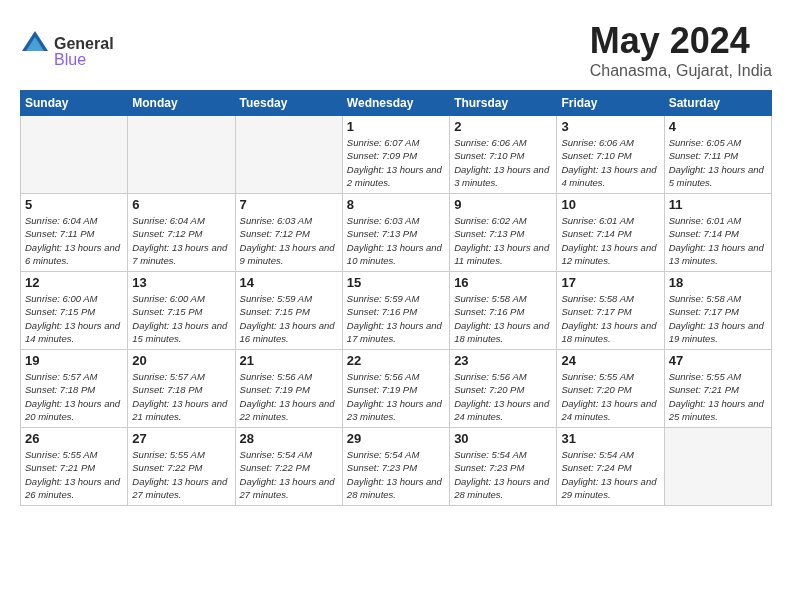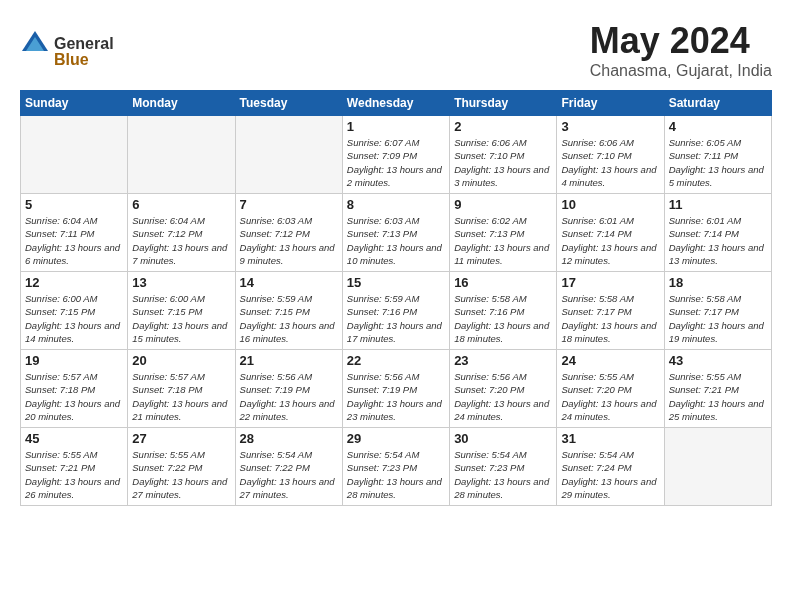--- a/index.html
+++ b/index.html
@@ -32,22 +32,22 @@
       line-height: 1;
       margin-top: 16px;
     }
     .logo-general {
       font-size: 16px;
       font-weight: bold;
       color: #333;
     }
     .logo-blue {
       font-size: 16px;
-      font-weight: bold;
-      color: #a16207;
+      font-weight: normal;
+      color: #8b5cf6;
     }
     .logo-icon {
       width: 30px;
       height: 30px;
     }
     .title-block {
     }
     .main-title {
       font-size: 36px;
       font-weight: bold;
@@ -303,30 +303,30 @@
 and 24 minutes.</div>
           </td>
           <td>
             <span class="day-num">24</span>
             <div class="day-info">Sunrise: 5:55 AM
 Sunset: 7:20 PM
 Daylight: 13 hours
 and 24 minutes.</div>
           </td>
           <td>
-            <span class="day-num">43</span>
+            <span class="day-num">47</span>
             <div class="day-info">Sunrise: 5:55 AM
 Sunset: 7:21 PM
 Daylight: 13 hours
 and 25 minutes.</div>
           </td>
         </tr>
         <tr>
           <td>
-            <span class="day-num">45</span>
+            <span class="day-num">26</span>
             <div class="day-info">Sunrise: 5:55 AM
 Sunset: 7:21 PM
 Daylight: 13 hours
 and 26 minutes.</div>
           </td>
           <td>
             <span class="day-num">27</span>
             <div class="day-info">Sunrise: 5:55 AM
 Sunset: 7:22 PM
 Daylight: 13 hours

